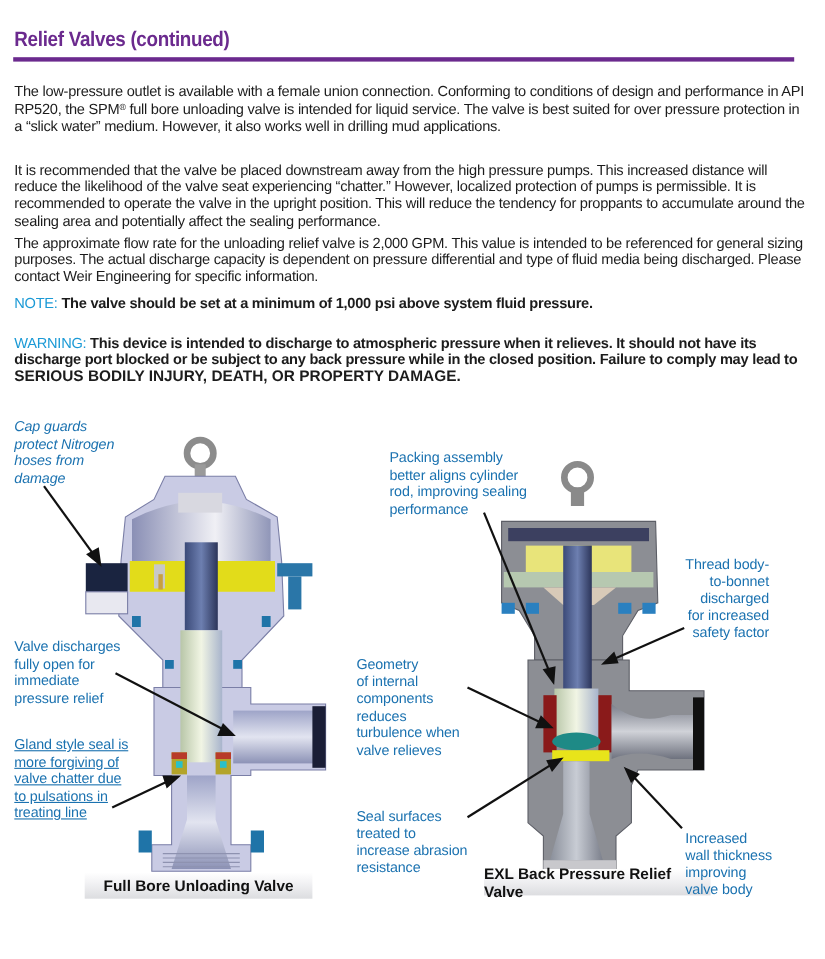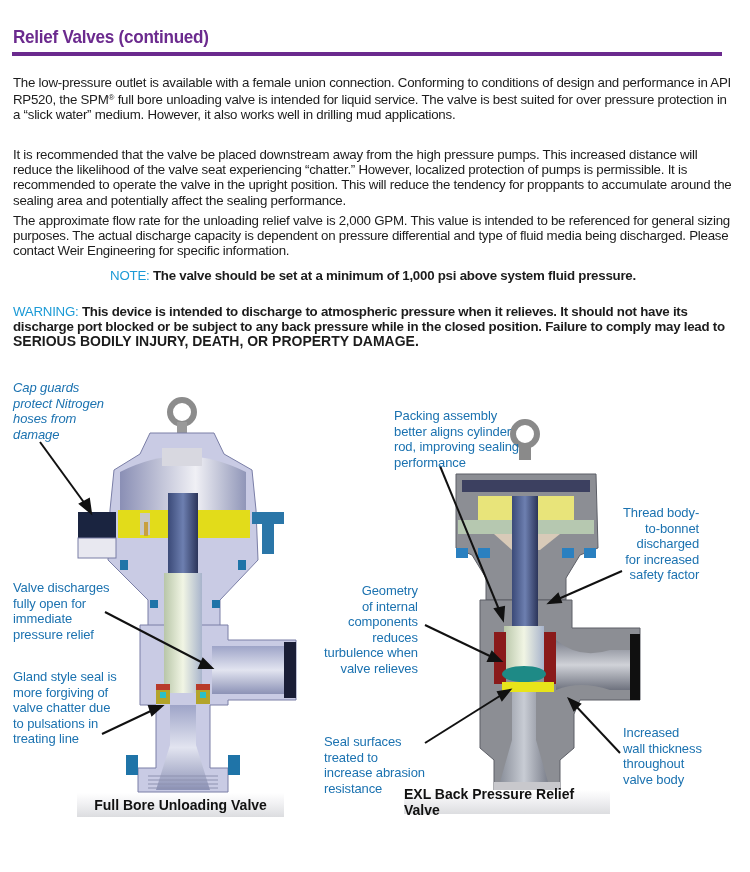--- a/index.html
+++ b/index.html
@@ -19,21 +19,21 @@
 
   .body-text {
     position: absolute; left: 13px; width: 720px;
     font-size: 13.3px; line-height: 15.2px; color: #1c1c1c;
     letter-spacing: -0.25px;
   }
   .body-text sup { font-size: 8px; vertical-align: 4px; }
   .p1 { top: 75px; }
   .p2 { top: 147px; }
   .p3 { top: 213px; }
-  .note { top: 268px; font-weight: bold; text-align: center; }
+  .note { top: 268px; font-weight: bold; }
   .warning { top: 304px; font-weight: bold; }
   .accent { color: #1b9ad6; font-weight: normal; }
   .caps { font-size: 14px; letter-spacing: 0; }
 
   .callout {
     position: absolute; font-size: 13px; line-height: 15.5px;
     color: #1b72b0; letter-spacing: -0.1px;
   }
 
   .caption-box {
@@ -192,67 +192,67 @@
       <polygon points="501,661 488,661 492,652"></polygon>
       <line x1="425" y1="743" x2="503" y2="694"></line>
       <polygon points="510,690 502,700 498,692"></polygon>
       <line x1="620" y1="753" x2="574" y2="704"></line>
       <polygon points="569,699 580,704 574,710"></polygon>
     </g>
   </g>
 </svg>
 
 <div class="caption-box" style="left:77px; top:793px; width:207px;">Full Bore Unloading Valve</div>
-<div class="caption-box" style="left:404px; top:790px; width:206px;">EXL Back Pressure Relief Valve</div>
+<div class="caption-box" style="left:440px; top:790px; width:206px;">EXL Back Pressure Relief Valve</div>
 
 <div class="callout" style="left:13px; top:380px;font-style:italic;">
   <div>Cap guards</div>
   <div>protect Nitrogen</div>
   <div>hoses from</div>
   <div>damage</div>
 </div>
 <div class="callout" style="left:13px; top:580px;">
   <div>Valve discharges</div>
   <div>fully open for</div>
   <div>immediate</div>
   <div>pressure relief</div>
 </div>
-<div class="callout" style="left:13px; top:669px;">
+<div class="callout" style="left:13px; top:669px;text-decoration:underline;">
   <div>Gland style seal is</div>
   <div>more forgiving of</div>
   <div>valve chatter due</div>
   <div>to pulsations in</div>
   <div>treating line</div>
 </div>
 
-<div class="callout" style="left:354px; top:408px;margin-left:40px;">
+<div class="callout" style="left:354px; top:408px;">
   <div>Packing assembly</div>
   <div>better aligns cylinder</div>
   <div>rod, improving sealing</div>
   <div>performance</div>
 </div>
 <div class="callout" style="left:623px; top:505px;text-align:right;">
   <div>Thread body-</div>
   <div>to-bonnet</div>
   <div>discharged</div>
   <div>for increased</div>
   <div>safety factor</div>
 </div>
-<div class="callout" style="left:324px; top:583px;text-align:right;">
+<div class="callout" style="left:324px; top:596px;">
   <div>Geometry</div>
   <div>of internal</div>
   <div>components</div>
   <div>reduces</div>
   <div>turbulence when</div>
   <div>valve relieves</div>
 </div>
 <div class="callout" style="left:324px; top:719px;margin-top:15px;">
   <div>Seal surfaces</div>
   <div>treated to</div>
   <div>increase abrasion</div>
   <div>resistance</div>
 </div>
-<div class="callout" style="left:623px; top:725px;">
+<div class="callout" style="left:623px; top:754px;">
   <div>Increased</div>
   <div>wall thickness</div>
-  <div>throughout</div>
+  <div>improving</div>
   <div>valve body</div>
 </div>
 
 </body></html>

